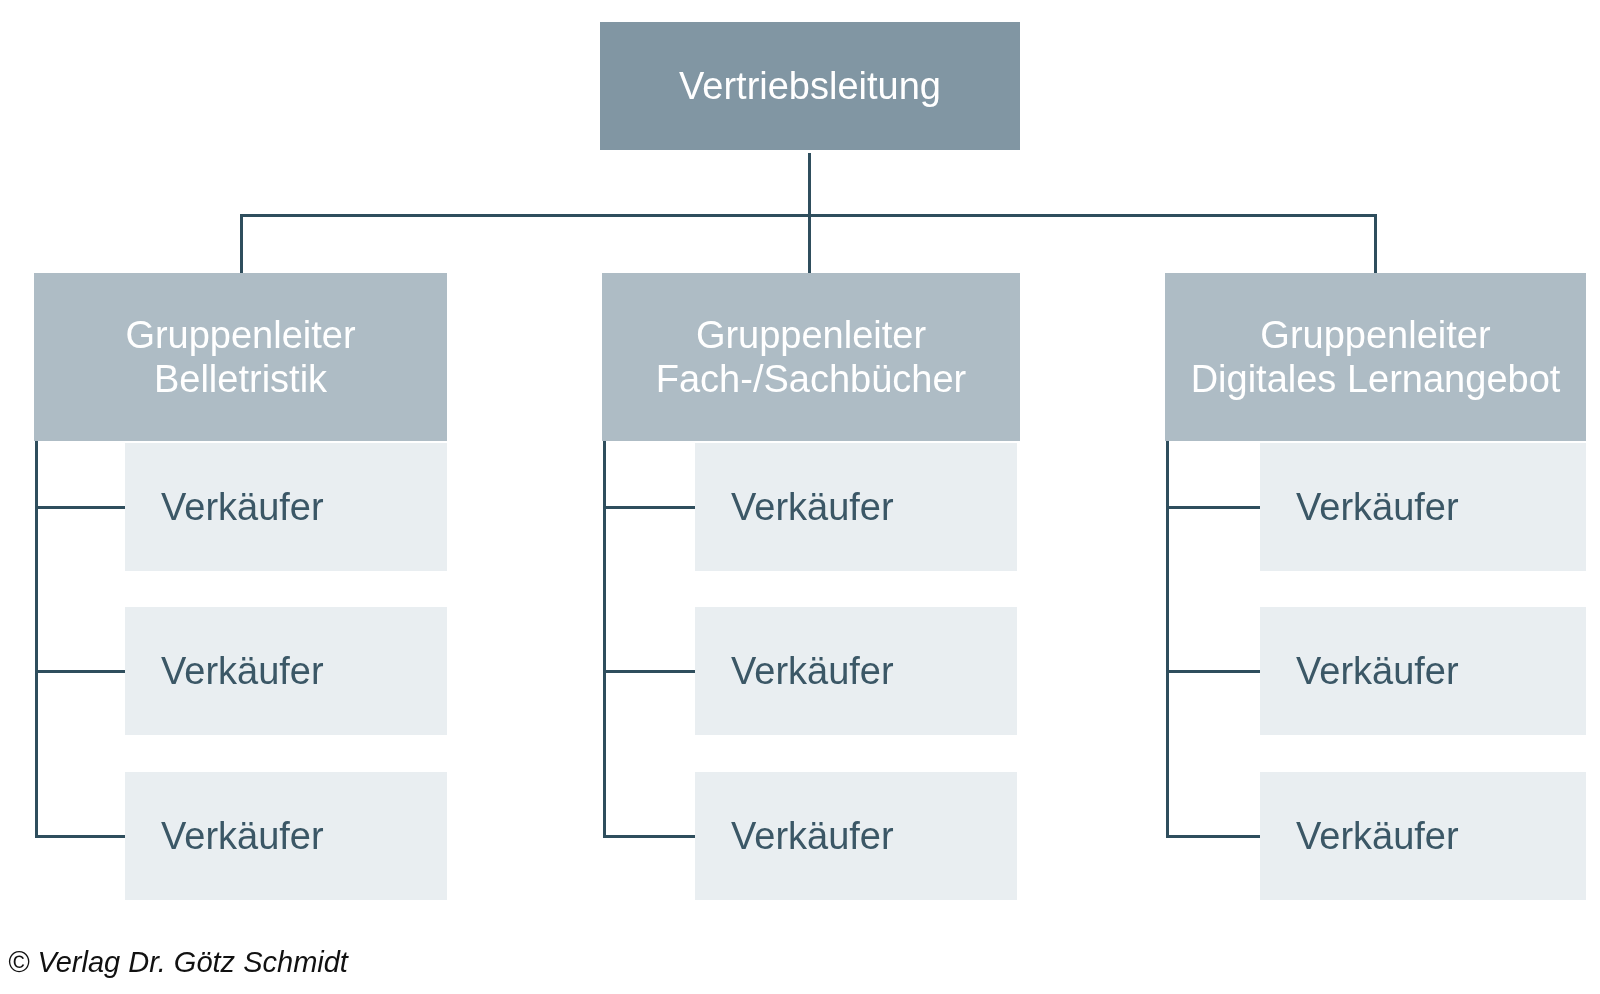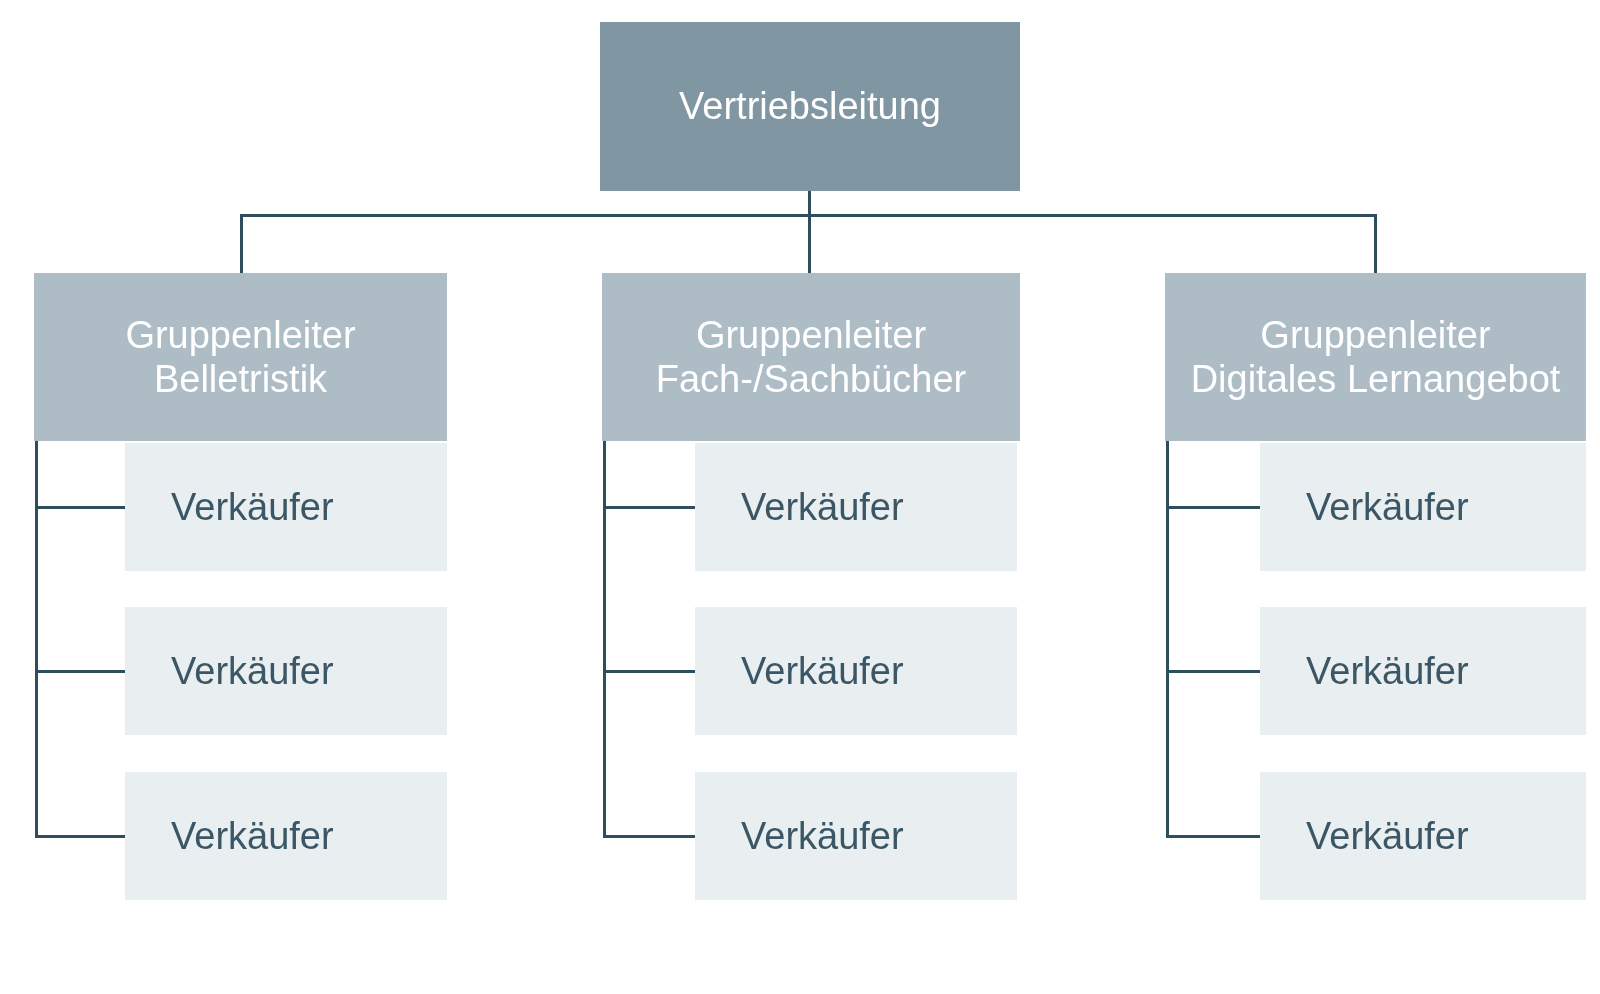--- a/index.html
+++ b/index.html
@@ -21,21 +21,21 @@
     overflow: hidden;
     font-family: "Liberation Sans", sans-serif;
   }
   .box {
     position: absolute;
     display: flex;
     align-items: center;
     justify-content: center;
   }
   .root-box {
-    left: 600px; top: 22px; width: 420px; height: 169px;
+    left: 600px; top: 22px; width: 420px; height: 128px;
     background: var(--root-box);
     color: var(--root-text);
     font-size: 38px;
   }
   .group-box {
     top: 273px; height: 168px;
     background: var(--group-box);
     color: var(--root-text);
     font-size: 38px;
     text-align: center;
@@ -44,21 +44,21 @@
   }
   .group-1 { left: 34px;   width: 413px; }
   .group-2 { left: 602px;  width: 418px; }
   .group-3 { left: 1165px; width: 421px; }
   .leaf-box {
     height: 128px;
     background: var(--leaf-box);
     color: var(--leaf-text);
     font-size: 38px;
     justify-content: flex-start;
-    padding-left: 46px;
+    padding-left: 36px;
   }
   .leaf-col-1 { left: 125px;  width: 322px; }
   .leaf-col-2 { left: 695px;  width: 322px; }
   .leaf-col-3 { left: 1260px; width: 326px; }
   .leaf-row-1 { top: 443px; }
   .leaf-row-2 { top: 607px; }
   .leaf-row-3 { top: 772px; }
   .line { position: absolute; background: var(--connector); }
   
   .drop-root   { left: 808px;  top: 153px; width: 3px;    height: 122px; }
@@ -151,14 +151,15 @@
   <div class="box leaf-box leaf-col-3 leaf-row-1">
     <span>Verkäufer</span>
   </div>
   <div class="box leaf-box leaf-col-3 leaf-row-2">
     <span>Verkäufer</span>
   </div>
   <div class="box leaf-box leaf-col-3 leaf-row-3">
     <span>Verkäufer</span>
   </div>
 
+  <div class="copyright">© Verlag Dr. Götz Schmidt</div>
 
 </div>
 
 </body></html>

